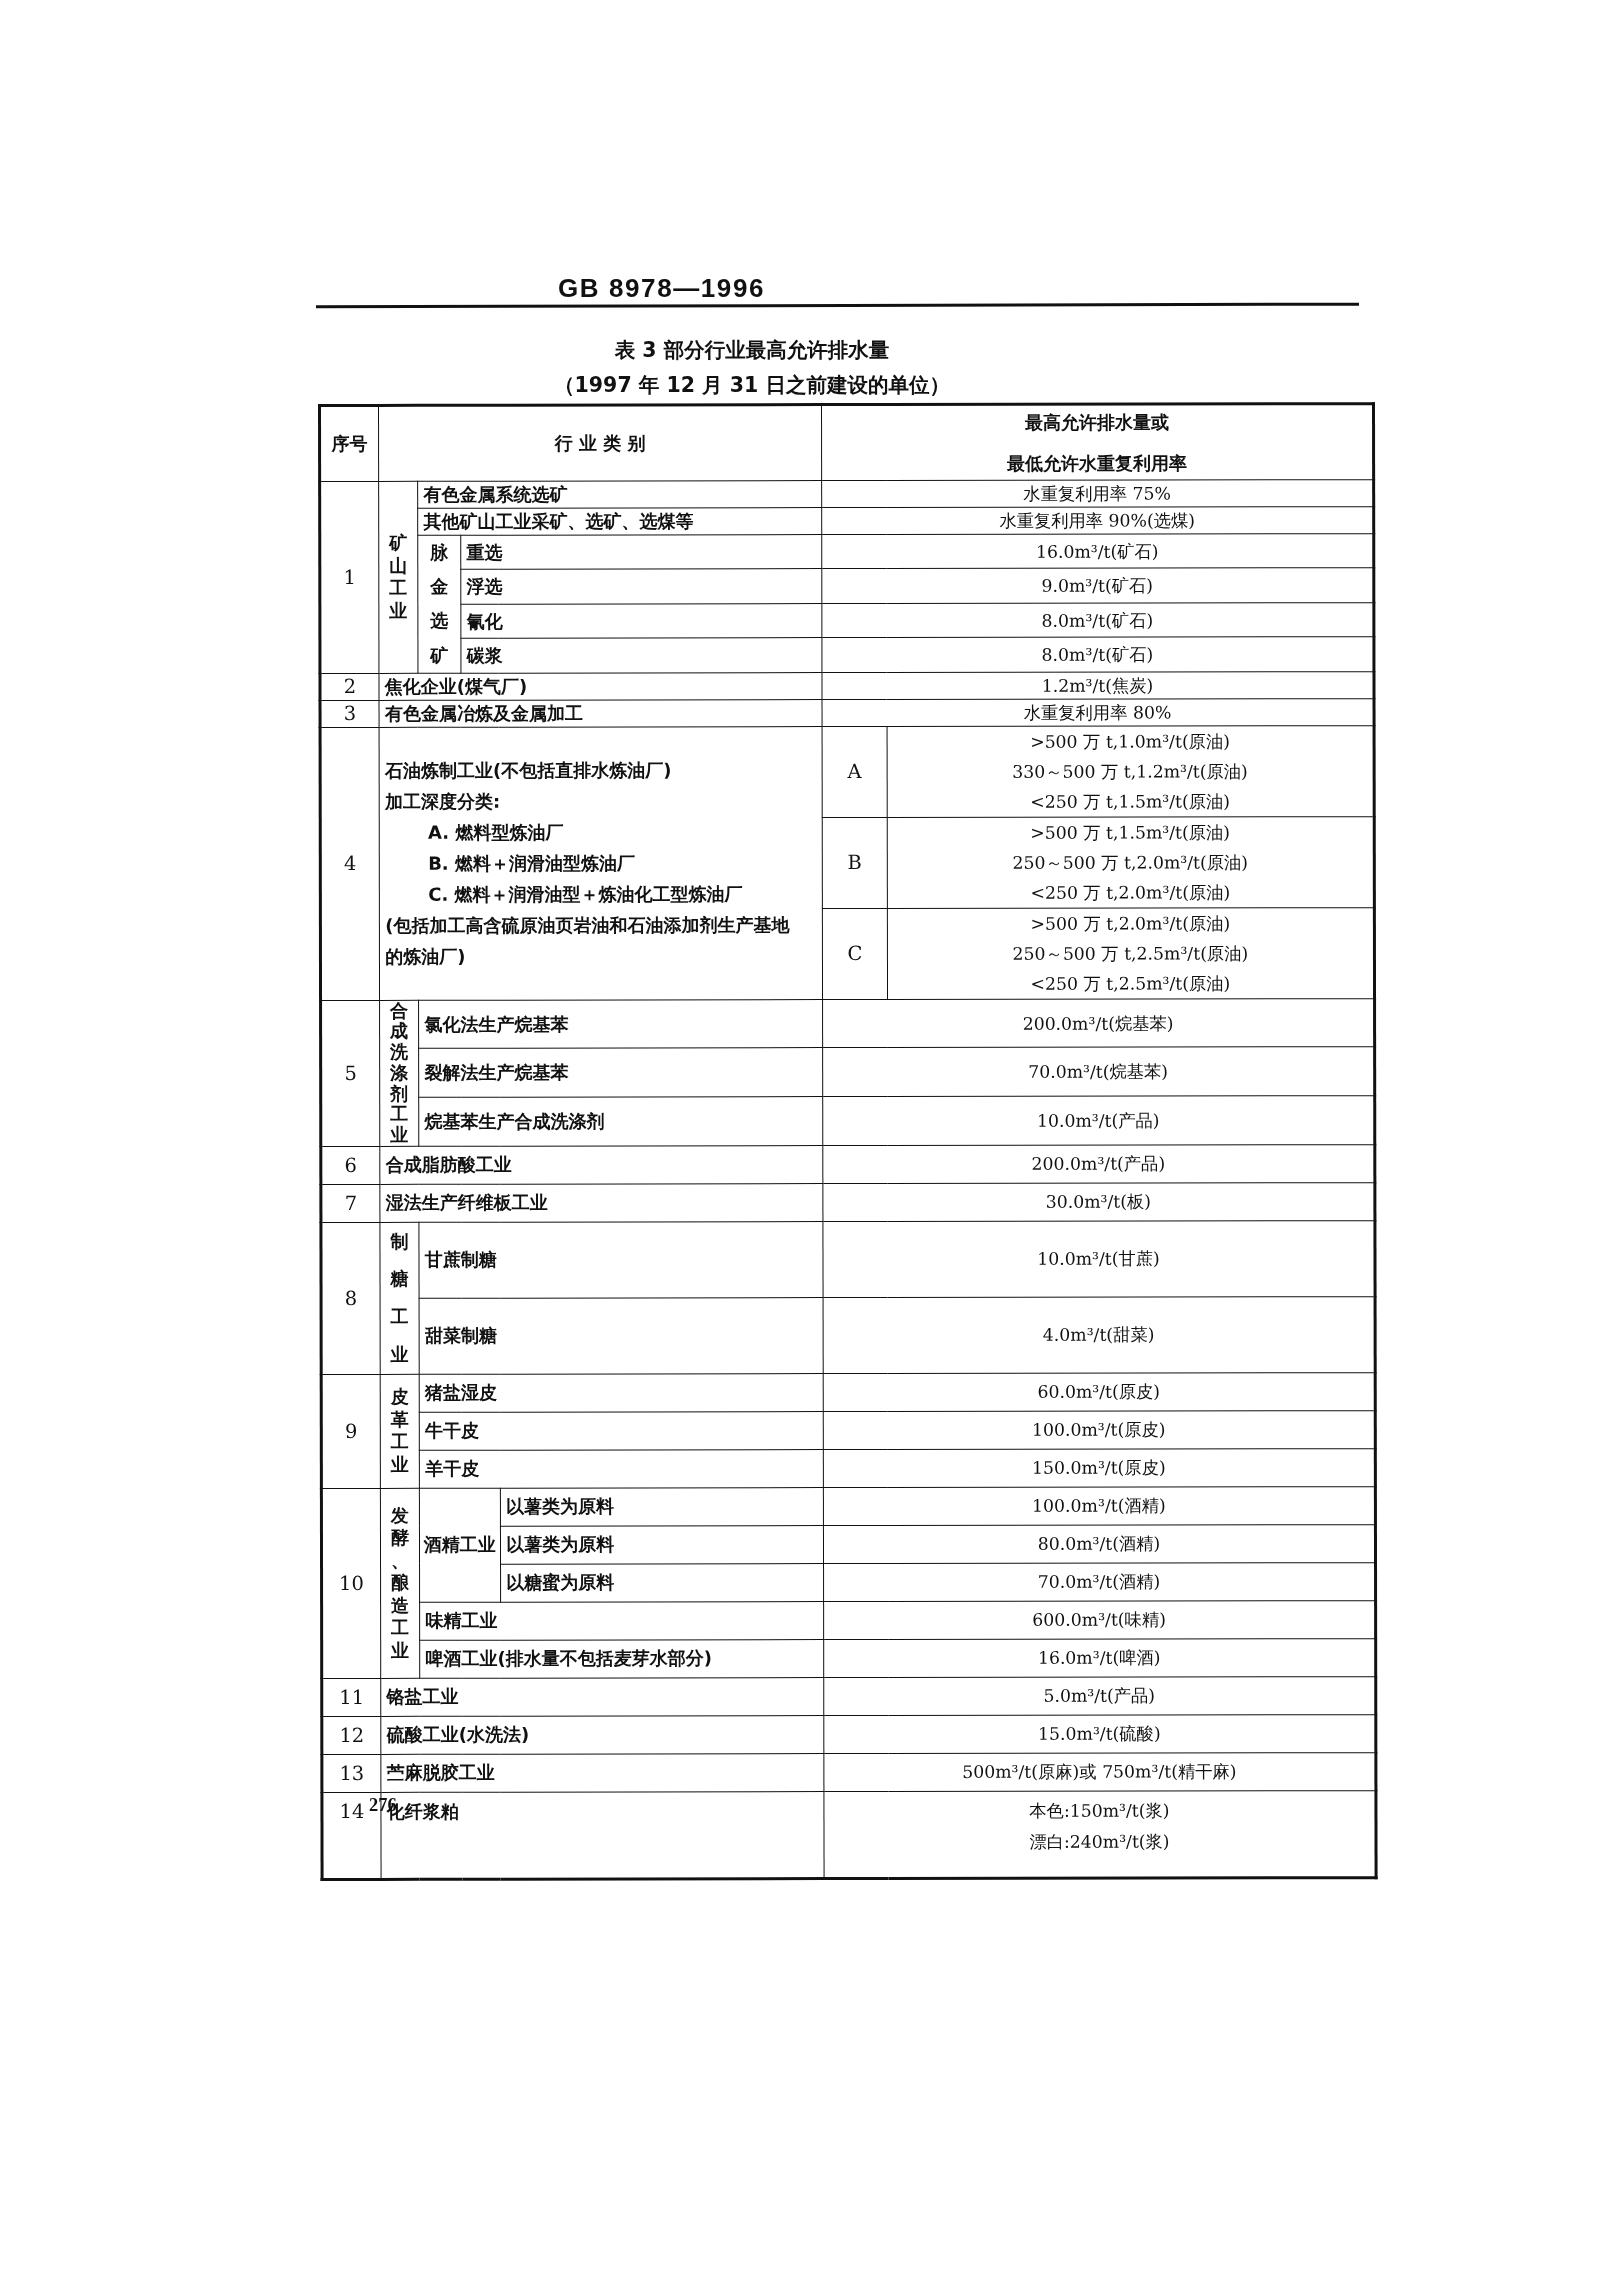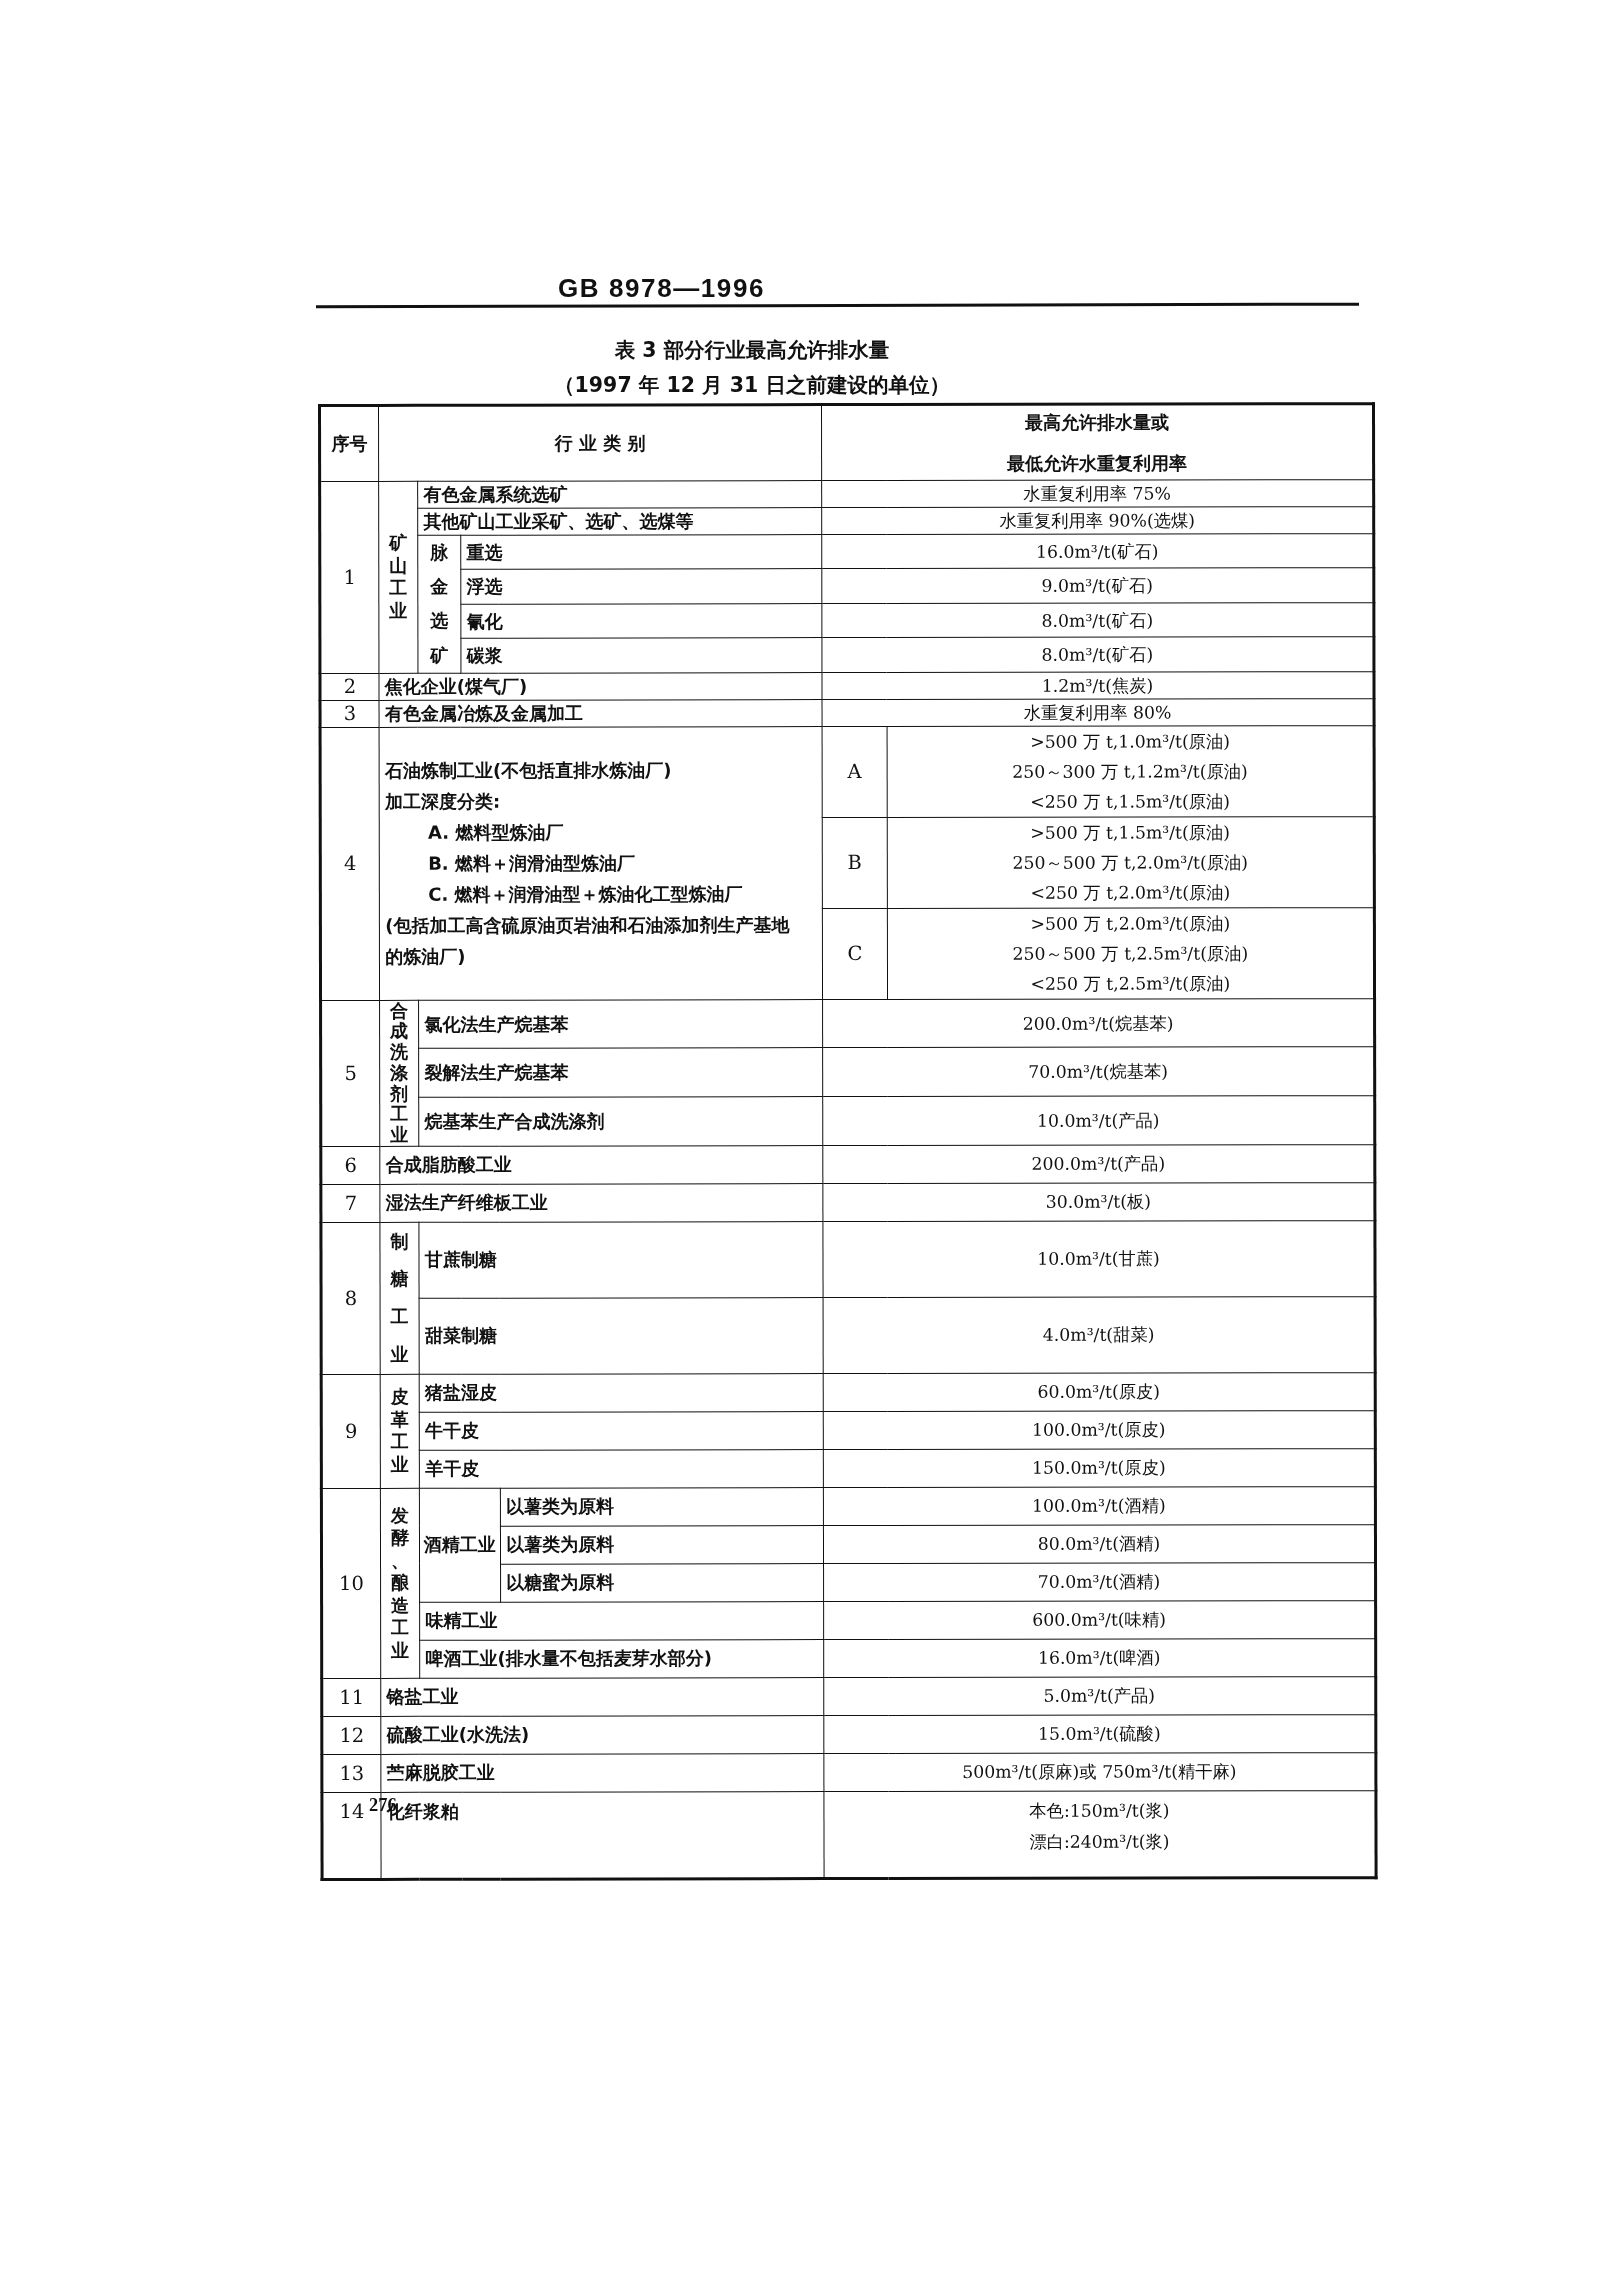--- a/index.html
+++ b/index.html
@@ -107,21 +107,21 @@
       <div>加工深度分类:</div>
       <div style="padding-left:43px">A. 燃料型炼油厂</div>
       <div style="padding-left:43px">B. 燃料＋润滑油型炼油厂</div>
       <div style="padding-left:43px">C. 燃料＋润滑油型＋炼油化工型炼油厂</div>
       <div>(包括加工高含硫原油页岩油和石油添加剂生产基地</div>
       <div>的炼油厂)</div>
     </td>
     <td class="num" style="height:87px">A</td>
     <td class="val multi">
       <div>&gt;500 万 t,1.0m³/t(原油)</div>
-      <div>250～300 万 t,1.2m³/t(原油)</div>
+      <div>330～500 万 t,1.2m³/t(原油)</div>
       <div>&lt;250 万 t,1.5m³/t(原油)</div>
     </td>
   </tr>
   <tr>
     <td class="num" style="height:87px">B</td>
     <td class="val multi">
       <div>&gt;500 万 t,1.5m³/t(原油)</div>
       <div>250～500 万 t,2.0m³/t(原油)</div>
       <div>&lt;250 万 t,2.0m³/t(原油)</div>
     </td>

